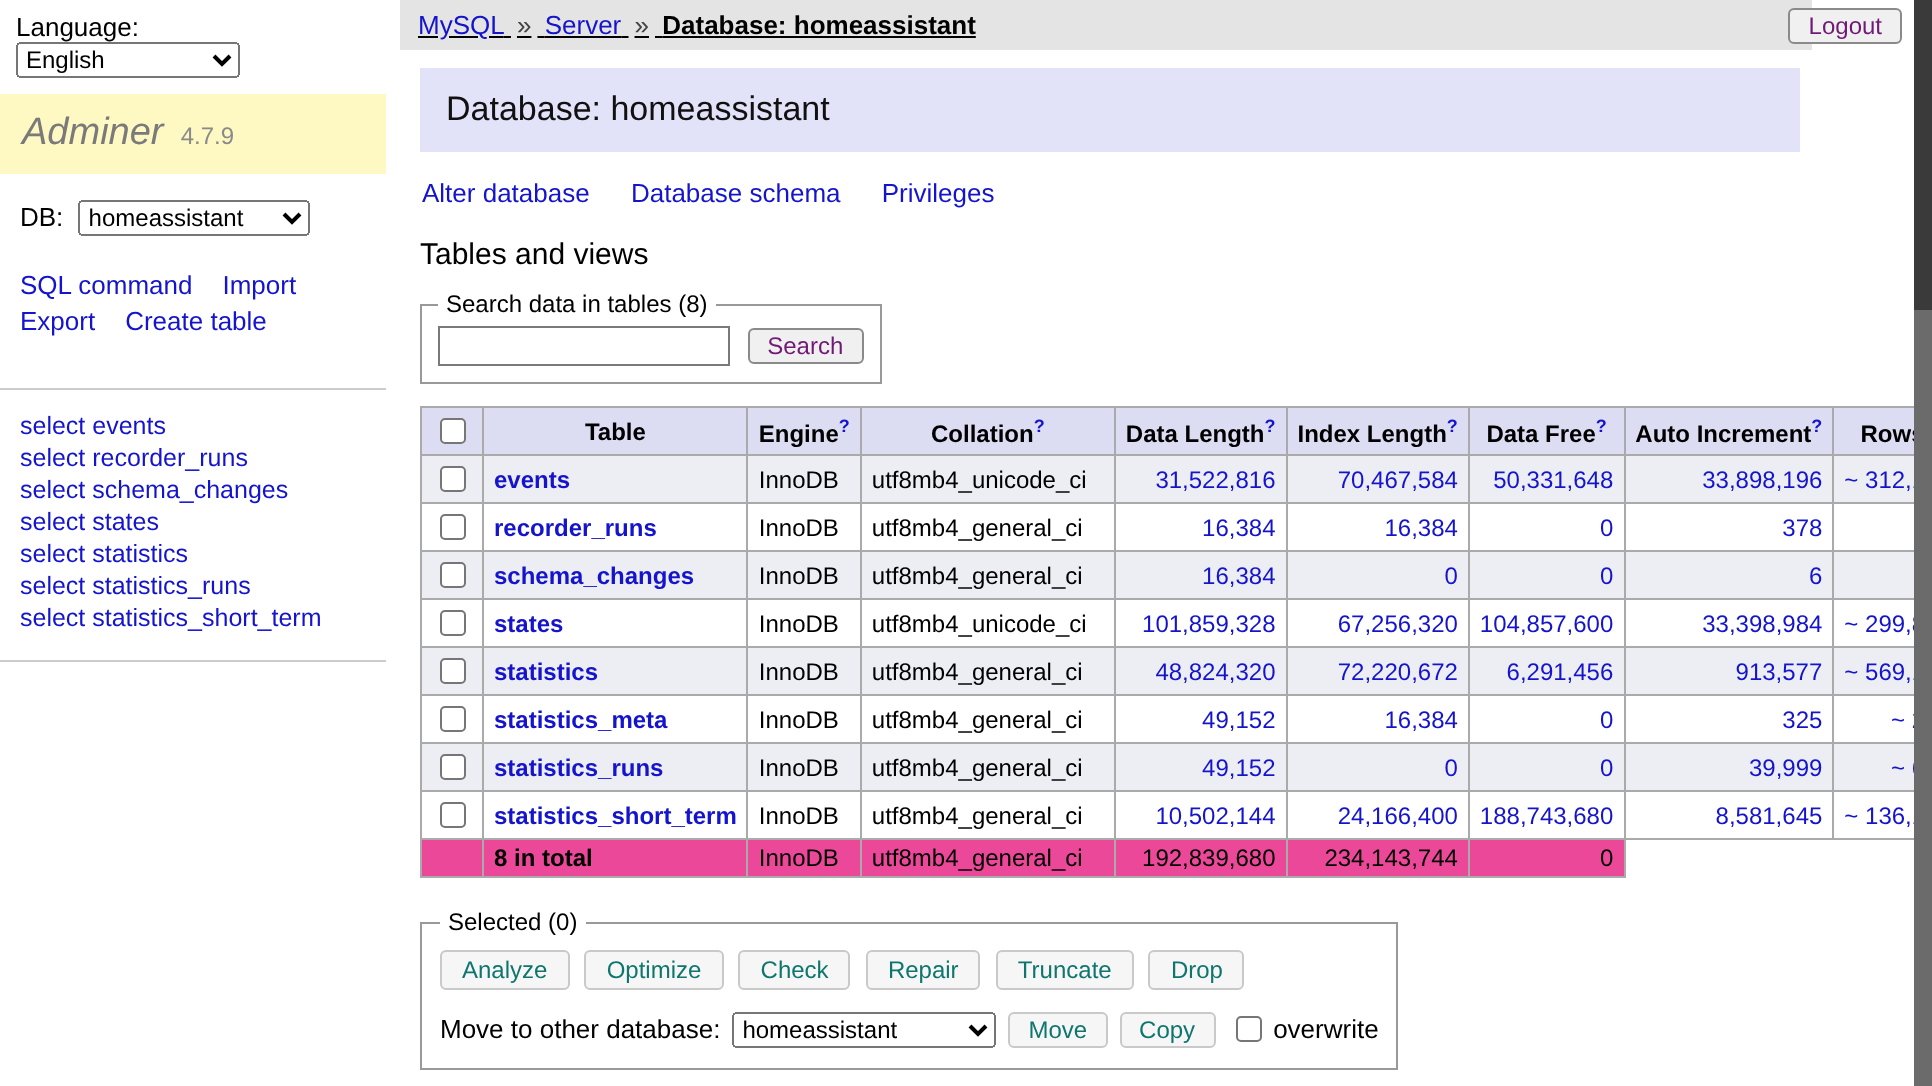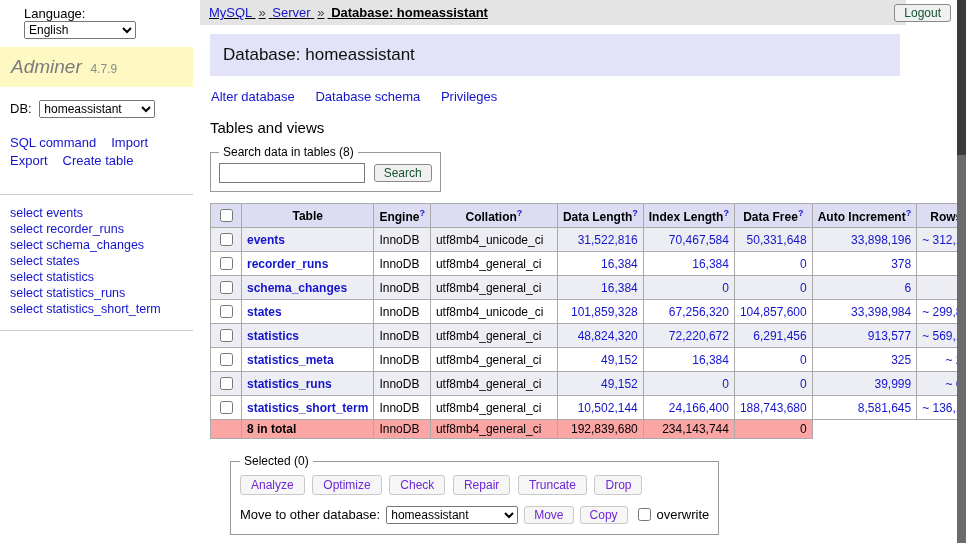--- a/index.html
+++ b/index.html
@@ -1,27 +1,27 @@
 <!DOCTYPE html>
 <html><head>
 <meta charset="utf-8">
 <style>
   html,body{margin:0;padding:0;}
   body{width:966px;height:543px;position:relative;overflow:hidden;background:#fff;
        font-family:"Liberation Sans","DejaVu Sans",sans-serif;font-size:13px;color:#000;}
   a{color:#1414cc;text-decoration:none;cursor:pointer;}
   button{font-family:inherit;font-size:12px;background:#f0f0f0;border:1px solid #8a8a8a;
-         border-radius:3px;padding:1px 9px;color:#14532d;cursor:pointer;}
-  button:disabled{color:#6d28d9;border-color:#c9c9c9;background:#f6f6f6;cursor:default;}
+         border-radius:3px;padding:1px 9px;color:#701a75;cursor:pointer;}
+  button:disabled{color:#0f766e;border-color:#c9c9c9;background:#f6f6f6;cursor:default;}
   select{font-family:inherit;font-size:12px;}
   input[type=text]{font-family:inherit;font-size:12px;border:1px solid #7a7a7a;padding:2px 3px;}
 
   
   #sidebar{position:absolute;left:0;top:0;width:193px;height:543px;background:#fff;}
-  .lang-row{padding:6px 24px;}
+  .lang-row{padding:6px 8px;}
   .lang-row select{width:112px;}
   .side-title{background:#fef9c3;padding:9px 11px;margin-top:2px;}
   .side-title .app{font-style:italic;color:#7a7a7a;font-size:19px;}
   .side-title .ver{color:#8a8a8a;font-size:12px;margin-left:5px;}
   .db-row{padding:13px 10px 10px;}
   .db-row select{width:116px;margin-left:4px;}
   .cmd-links{padding:6px 10px 24px;border-bottom:1px solid #ccc;line-height:1.4;}
   .cmd-links a{margin-right:15px;}
   .tbl-links{padding:10px 10px 13px;border-bottom:1px solid #ccc;}
   .tbl-links a{display:block;font-size:12.5px;line-height:1.28;}
@@ -49,26 +49,26 @@
   th,td{border:1px solid #aaa;padding:2px 5px;white-space:nowrap;}
   thead th{background:#dcdcf2;font-weight:bold;text-align:center;}
   td.check,th.check{width:16px;text-align:center;}
   td.num{text-align:right;}
   tr.odd{background:#ededf4;}
   a.tname{font-weight:bold;}
   sup.help a{font-size:9px;}
   th.c-name{min-width:108px;} th.c-eng{min-width:42px;} th.c-coll{min-width:116px;}
   th.c-dl{min-width:68px;} th.c-il{min-width:72px;} th.c-df{min-width:58px;}
   th.c-ai{min-width:74px;} th.c-rows{min-width:52px;}
-  tr.total td{background:#fca5a5;}
+  tr.total td{background:#ec4899;}
   tr.total .bold{font-weight:bold;}
   tr.total .num{text-align:right;}
   tr.total td.nb{border:none;background:transparent;}
 
-  .sel-fs{margin-top:15px;padding:7px 9px 10px;margin-left:20px;}
+  .sel-fs{margin-top:15px;padding:7px 9px 10px;}
   .sel-btns button{margin-right:4px;padding:2px 10px;}
   .move-row{margin-top:10px;display:flex;align-items:center;gap:6px;font-size:13px;}
   .move-row select{width:132px;}
   .move-row label{display:flex;align-items:center;gap:3px;}
 
   
   #scrollbar{position:absolute;right:0;top:0;width:9px;height:543px;background:#6b6b6b;}
   #scroll-thumb{position:absolute;top:0;left:0;width:9px;height:155px;background:#3a3a3a;}
 </style>
 </head>

